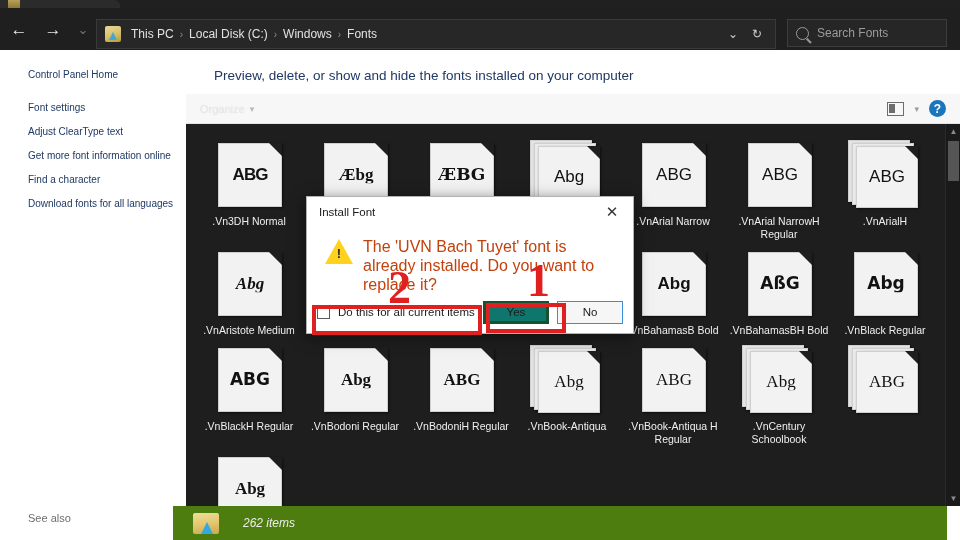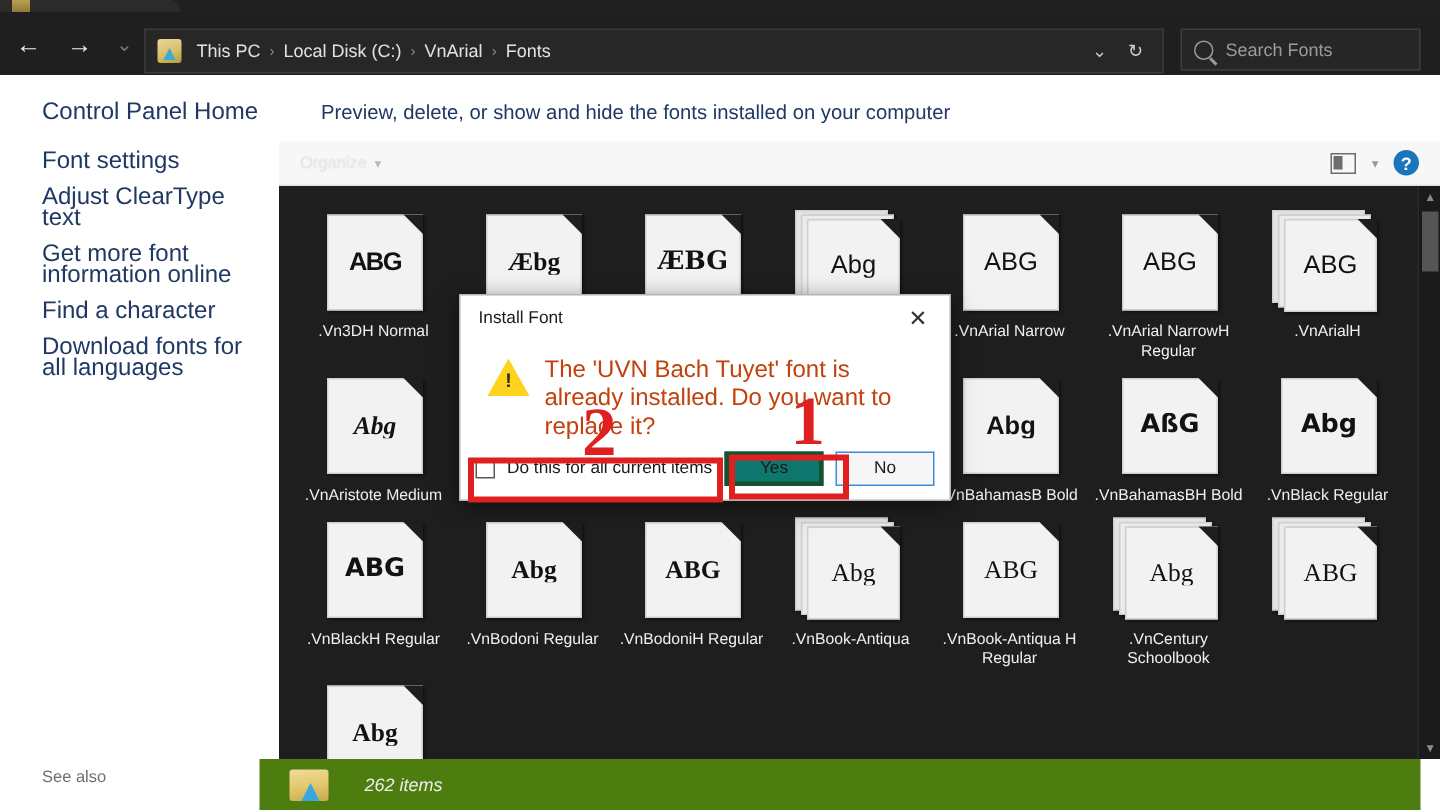--- a/index.html
+++ b/index.html
@@ -84,21 +84,21 @@
     transform: rotate(45deg);
   }
   .search-ph { color: #9b9b9b; font-size: 12px; }
 
   
   .sidebar {
     position: absolute; left: 0; top: 50px; width: 186px; height: 490px;
     background: #ffffff; padding: 10px 0 0 0;
   }
   .side-link {
-    color: #1f3864; font-size: 16px; line-height: 14px;
+    color: #1f3864; font-size: 10px; line-height: 14px;
     padding: 5px 10px 5px 28px; cursor: pointer;
   }
   .side-link.first { padding-top: 8px; padding-bottom: 14px; }
   .side-head {
     color: #6e6e6e; font-size: 11px; padding: 4px 10px 6px 28px;
   }
   .see-also {
     position: absolute; left: 0; bottom: 10px; width: 186px;
   }
 
@@ -297,21 +297,21 @@
     <div class="nav-btn">→</div>
     <div class="nav-btn dim">⌄</div>
     <div class="nav-btn up">↑</div>
 
     <div class="crumb-box">
       <div class="crumb-icon"></div>
       <span class="crumb">This PC</span>
       <span class="crumb-sep">›</span>
       <span class="crumb">Local Disk (C:)</span>
       <span class="crumb-sep">›</span>
-      <span class="crumb">VnArial</span>
+      <span class="crumb">Windows</span>
       <span class="crumb-sep">›</span>
       <span class="crumb">Fonts</span>
       <span class="crumb-spacer"></span>
       <span class="crumb-tool">⌄</span>
       <span class="crumb-tool">↻</span>
     </div>
 
     <div class="search-box">
       <div class="search-glyph"></div>
       <span class="search-ph">Search Fonts</span>

